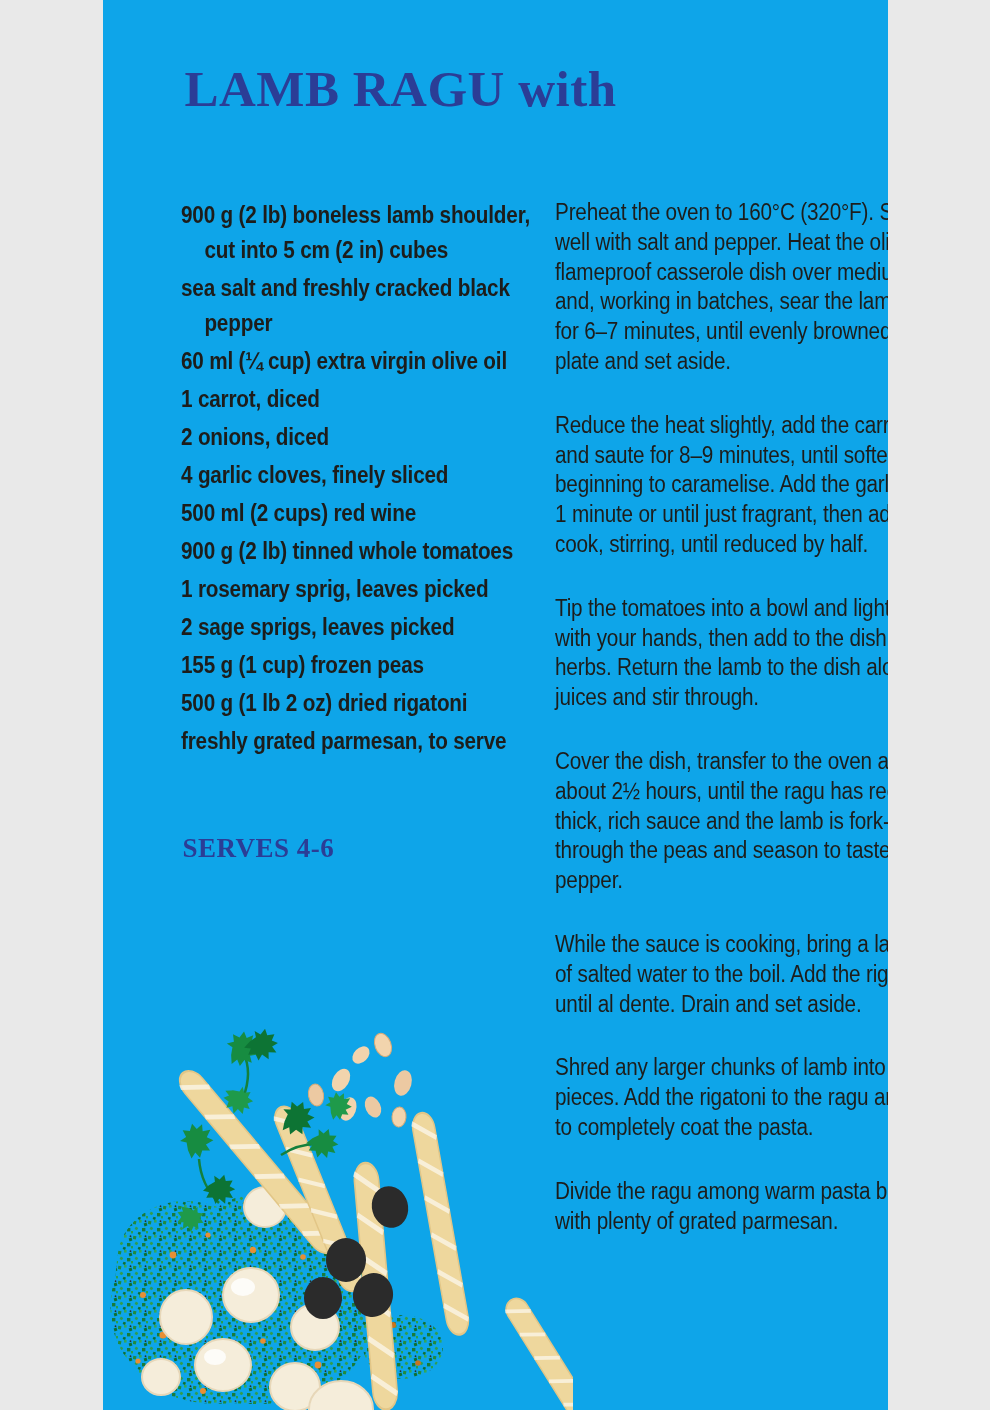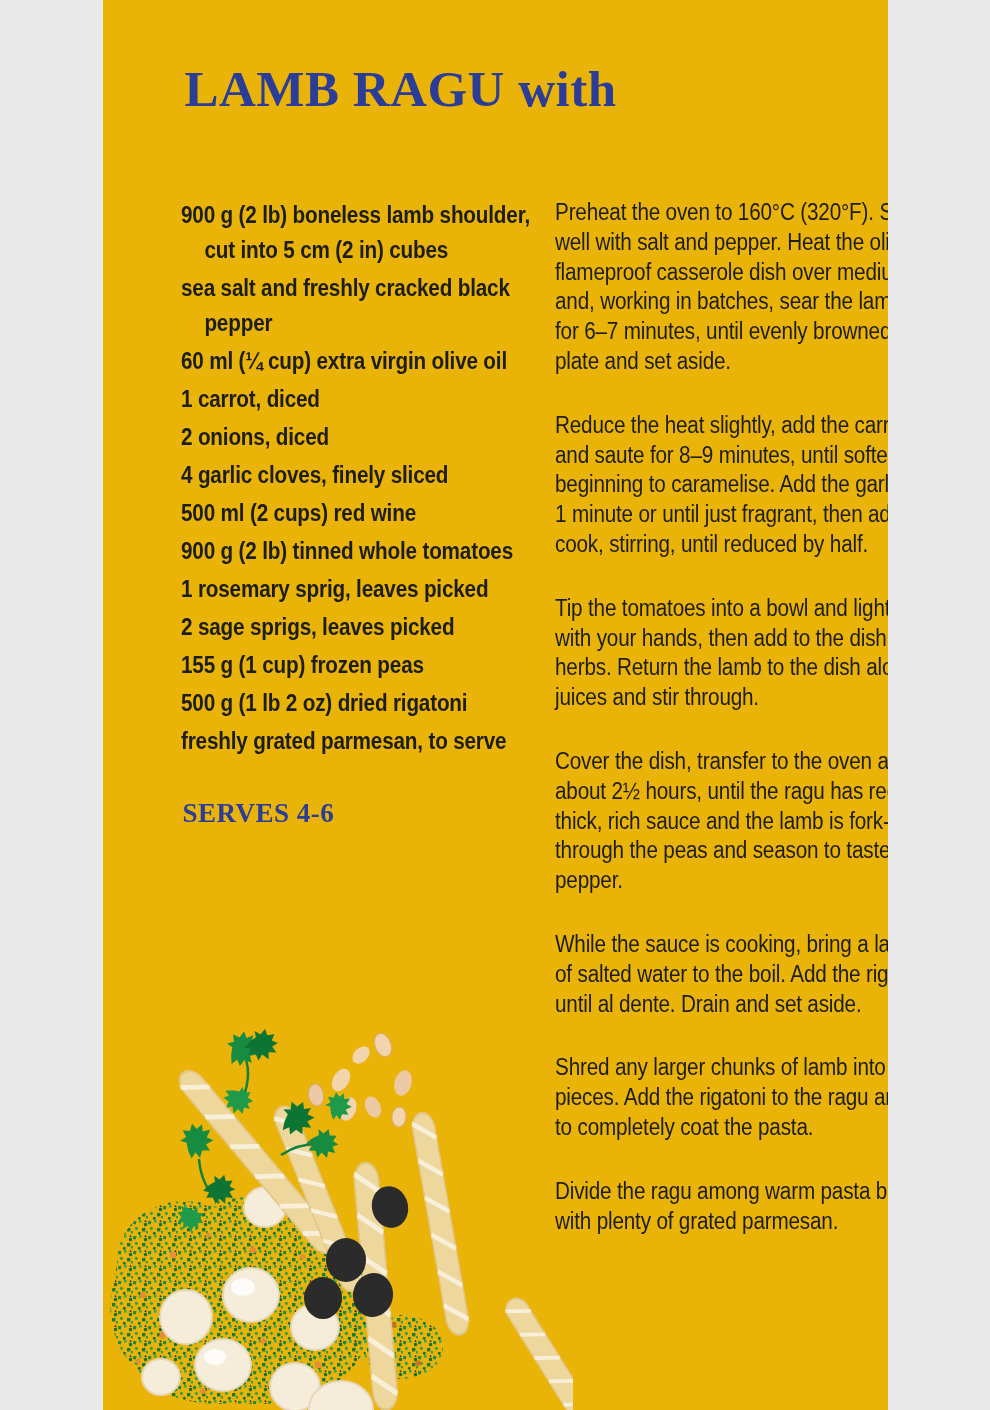--- a/index.html
+++ b/index.html
@@ -1,18 +1,18 @@
 <!DOCTYPE html>
 <html style="--accent-blue: #2b3d96; --text: #1d1d1b; --badge-cream: #f8f4e4;"><head>
 <meta charset="utf-8">
 <style>
   html,body{margin:0;padding:0;background:#e9e9e9;}
   .page{
     position:relative;width:785px;height:1410px;margin:0 auto;
-    background:#eab308;overflow:hidden;
+    background:#0ea5e9;overflow:hidden;
     font-family:"Liberation Sans",sans-serif;color:var(--text,#1d1d1b);
   }
   
   .title{
     position:absolute;left:82px;top:60px;margin:0;
     font-family:"Liberation Serif",serif;font-weight:700;
     font-size:51px;line-height:58px;letter-spacing:.5px;
     color:var(--accent-blue,#2b3d96);
   }
   .badge{position:absolute;left:810px;top:38px;width:130px;height:130px;}
@@ -23,21 +23,21 @@
     letter-spacing:2px;color:var(--accent-blue,#2b3d96);
   }
   
   .ingredients{
     position:absolute;left:78px;top:198px;width:396px;margin:0;padding:0;
     list-style:none;font-size:23px;font-weight:700;line-height:35px;
     letter-spacing:-.2px;transform:scaleX(.9);transform-origin:0 0;
   }
   .ingredients li{padding-left:26px;text-indent:-26px;margin:0 0 3px 0;}
   .serves{
-    position:absolute;left:80px;top:798px;
+    position:absolute;left:80px;top:833px;
     font-family:"Liberation Serif",serif;font-weight:700;font-size:27px;
     letter-spacing:.5px;color:var(--accent-blue,#2b3d96);text-align:center;
   }
   
   .method{
     position:absolute;left:452px;top:198px;width:532px;
     font-size:23px;line-height:29.8px;letter-spacing:-.2px;
     transform:scaleX(.9);transform-origin:0 0;
   }
   .method p{margin:0 0 34px 0;}

